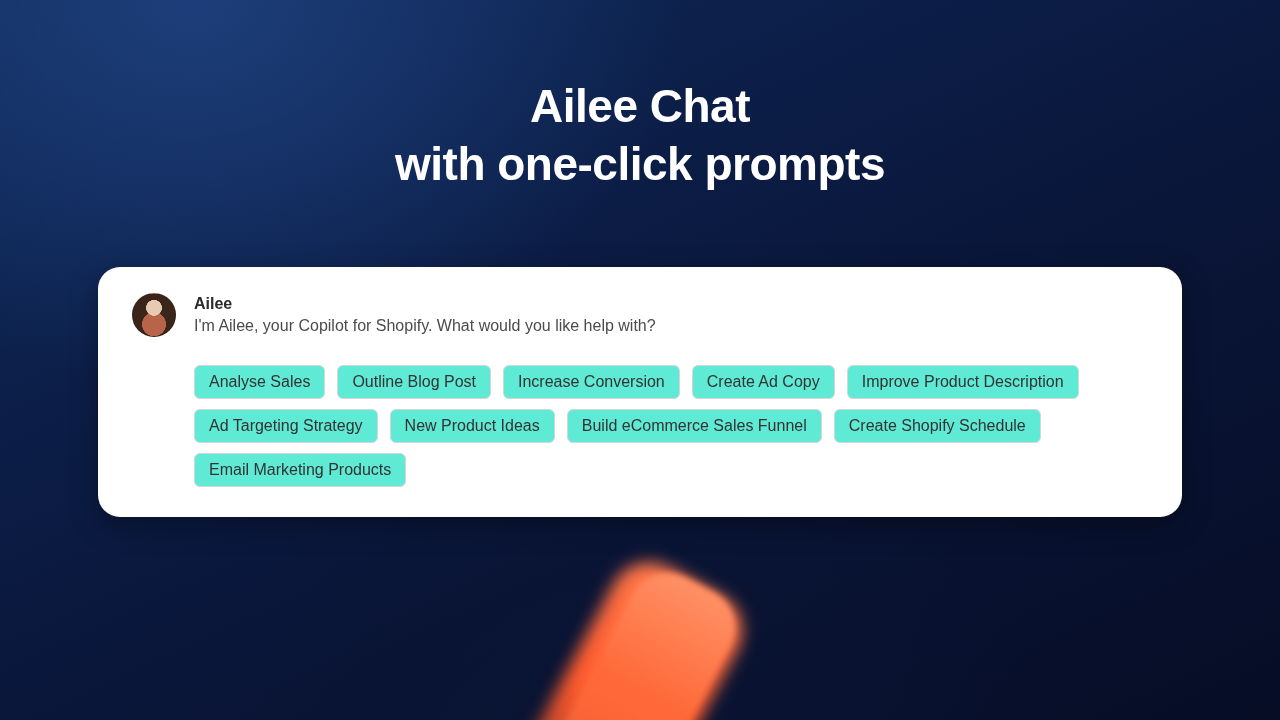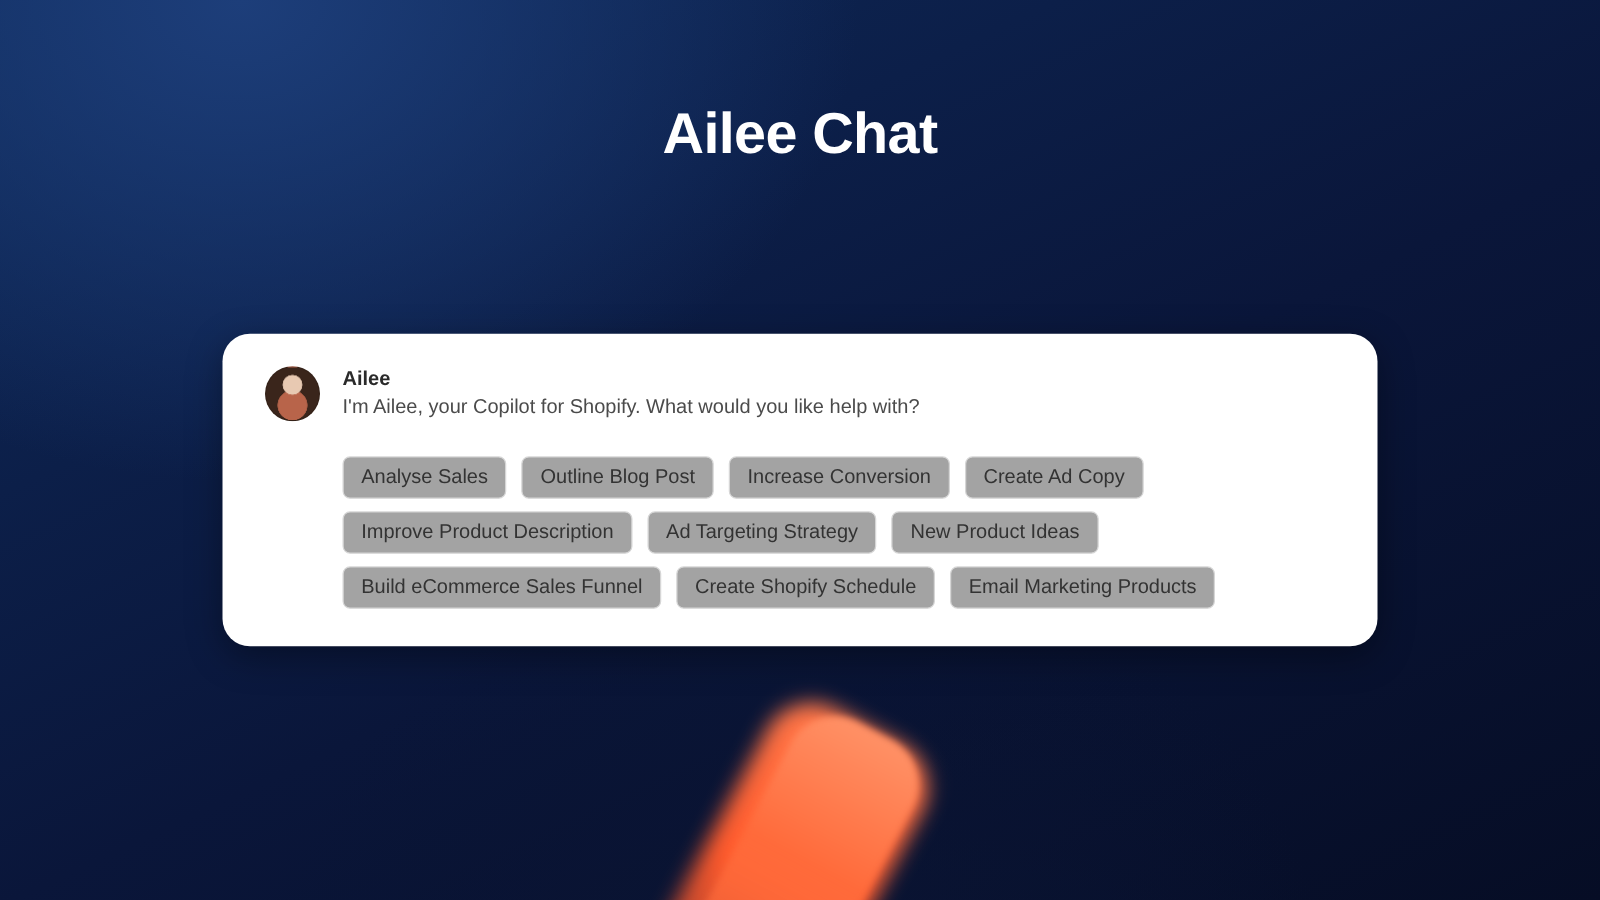--- a/index.html
+++ b/index.html
@@ -49,21 +49,21 @@
     font-size: 46px;
     font-weight: 700;
     line-height: 1.25;
     letter-spacing: -0.5px;
   }
   .card {
     position: absolute;
     top: 267px;
     left: 50%;
     transform: translateX(-50%);
-    width: 924px;
+    width: 1084px;
     background: #ffffff;
     border-radius: 22px;
     padding: 26px 34px 30px 34px;
     box-shadow: 0 8px 28px rgba(0,0,0,0.35);
   }
   .msg-row {
     display: flex;
     align-items: flex-start;
     gap: 18px;
   }
@@ -95,38 +95,39 @@
     margin-left: 62px;
     display: flex;
     flex-wrap: wrap;
     gap: 10px 12px;
   }
   .chip {
     display: inline-flex;
     align-items: center;
     height: 34px;
     padding: 4px 14px;
-    background: #a3a3a3;
+    background: #5eead4;
     border: 1px solid #d6d6d6;
     border-radius: 6px;
     font-size: 16px;
     color: #333333;
     cursor: pointer;
     user-select: none;
   }
 </style>
 </head>
 <body>
 
 <div class="streak"></div>
 <div class="streak2"></div>
 
 <div class="hero">
   <h1>
     <span>Ailee Chat</span><br>
+    <span>with one-click prompts</span>
   </h1>
 </div>
 
 <div class="card">
   <div class="msg-row">
     <div class="avatar"></div>
     <div class="msg-body">
       <div class="msg-name">Ailee</div>
       <div class="msg-text">I'm Ailee, your Copilot for Shopify. What would you like help with?</div>
     </div>

